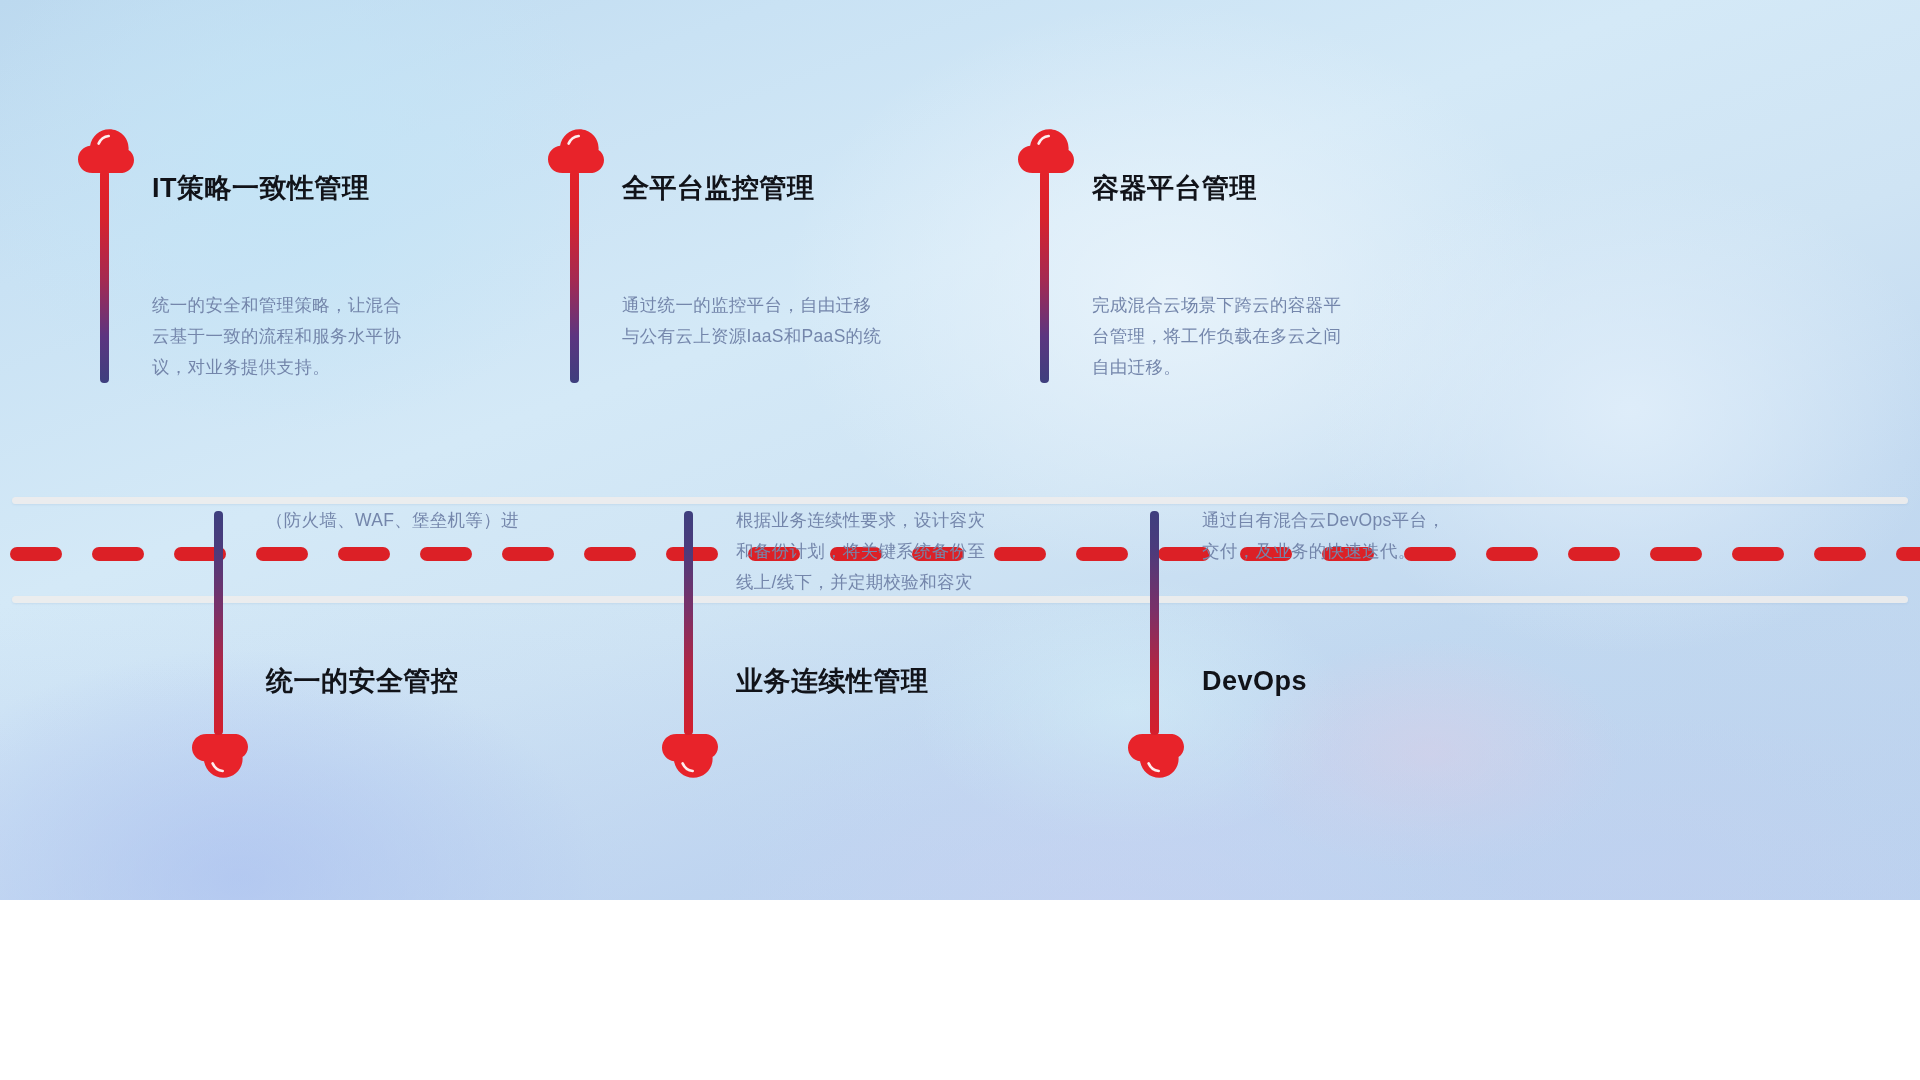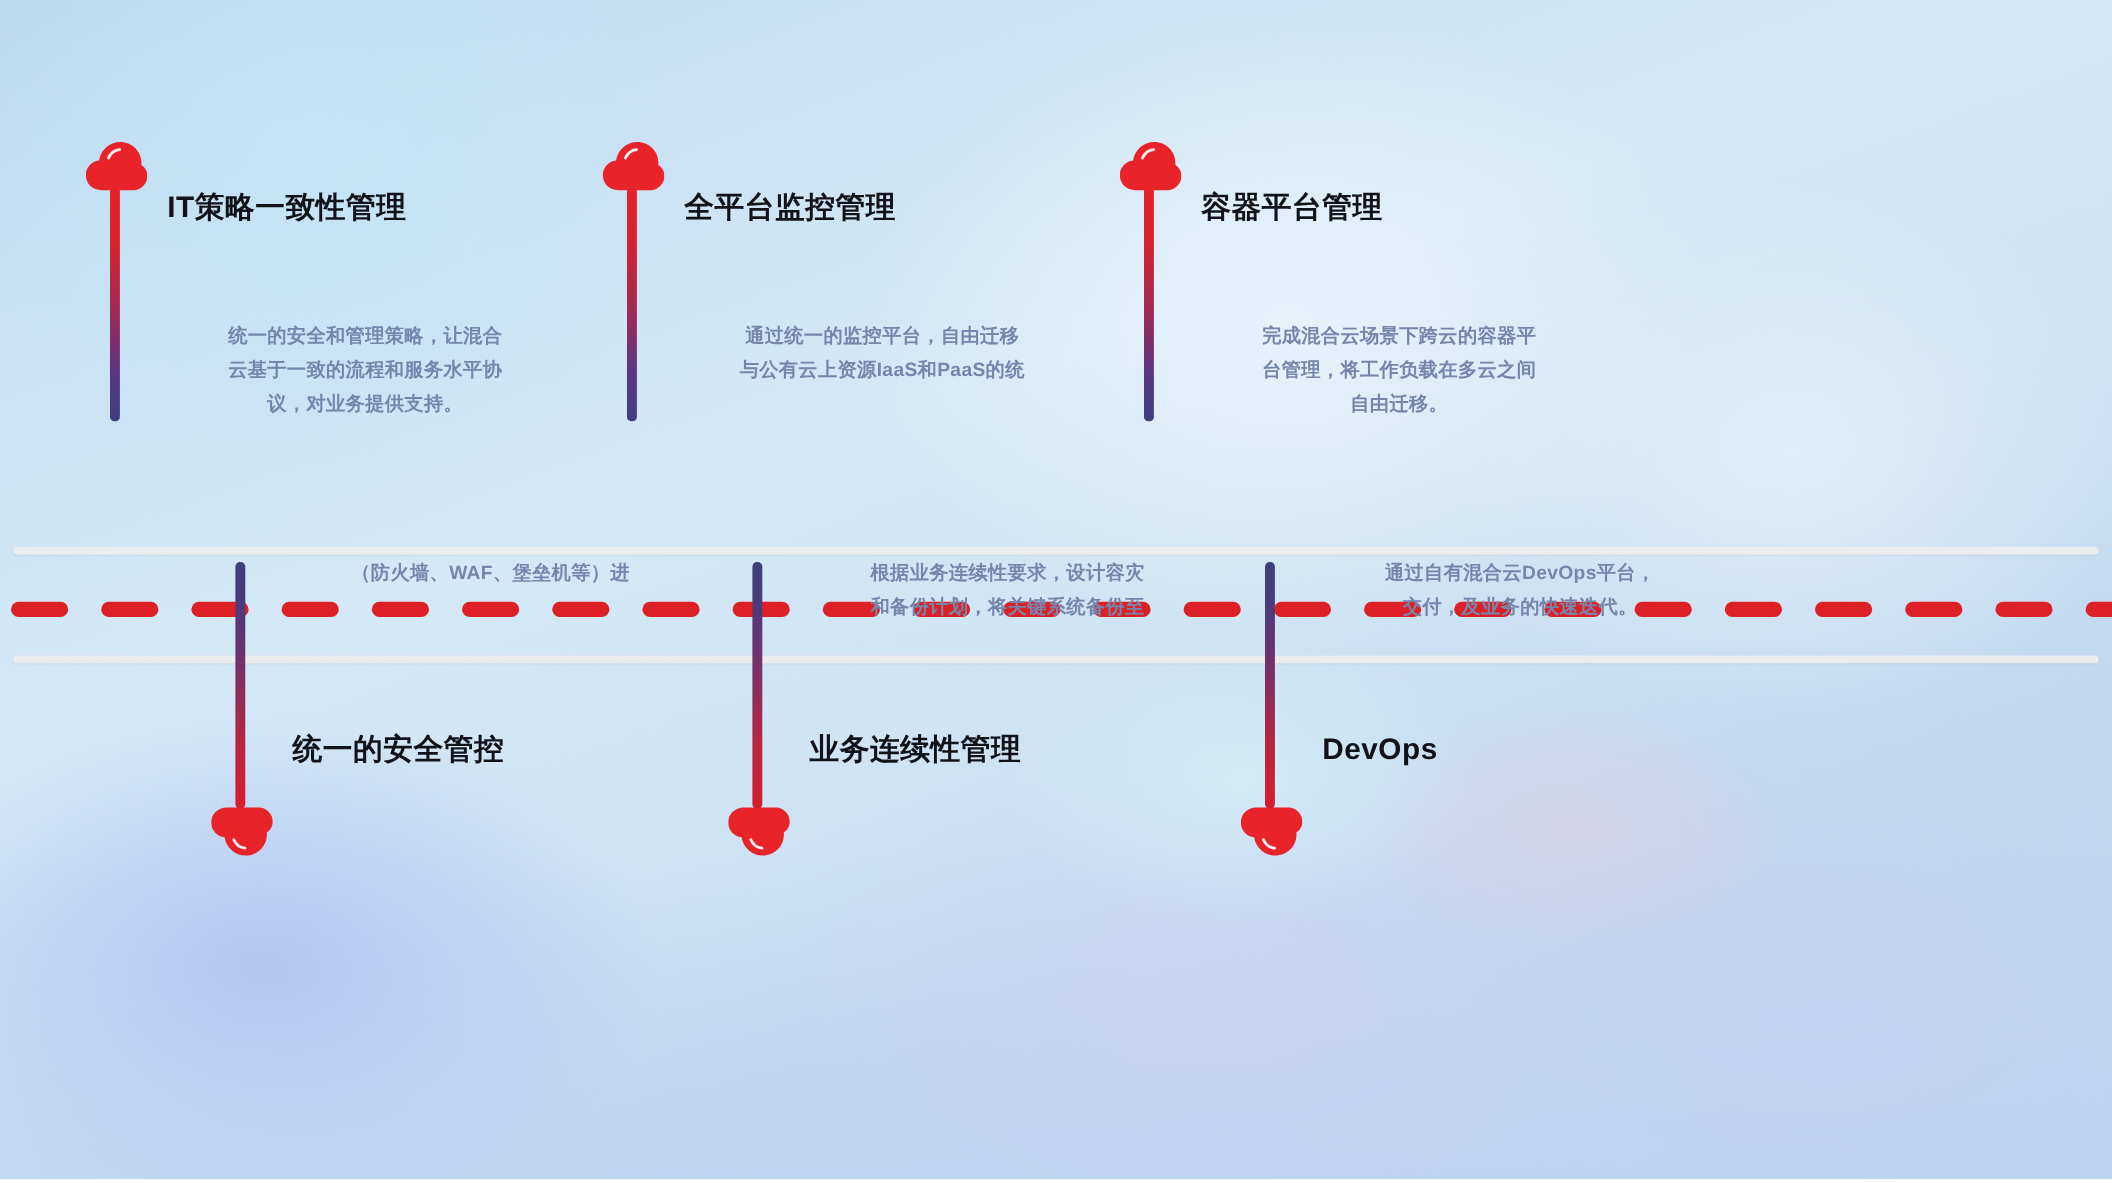--- a/index.html
+++ b/index.html
@@ -10,24 +10,23 @@
   body {
     width: 1920px;
     height: 1080px;
     overflow: hidden;
     font-family: "Liberation Sans", "DejaVu Sans", sans-serif;
   }
 
   #stage {
     position: relative;
     width: 1920px;
-    height: 1072px;
+    height: 900px;
     overflow: hidden;
     background: #cfe3f2;
-    text-align: center;
   }
 
   
   .bg-base {
     position: absolute;
     inset: 0;
     background: linear-gradient(160deg,
         #bcd9ef 0%,
         #c9e2f4 18%,
         #d4e9f7 38%,
@@ -210,21 +209,21 @@
     letter-spacing: 0.5px;
     line-height: 1.2;
   }
   .body {
     font-size: 17.5px;
     line-height: 1.78;
     color: #7486ab;
     letter-spacing: 0.3px;
     width: 360px;
   }
-  .body .ln { display: block; white-space: nowrap; font-weight: bold; }
+  .body .ln { display: block; white-space: nowrap; }
 
   
   .cloud-svg { display: block; width: 100%; height: 100%; }
   .cloud-flip { transform: scaleY(-1); }
 </style>
 </head>
 <body>
 
 <div id="stage">
 
@@ -335,20 +334,21 @@
           <svg class="cloud-svg cloud-flip" viewBox="0 0 56 46">
             <path d="M14.5 45 C5.6 45 0 38.6 0 31.2 C0 24.2 5.2 18.6 12.1 17.8 C13.6 8.3 21.6 1.2 31.3 1.2 C41.9 1.2 50.6 9.6 50.6 20.1 C50.6 20.8 50.6 21.5 50.5 22.1 C53.9 24.2 56 27.9 56 32.1 C56 38.7 50.9 44.3 44.3 45 Z" fill="#E8232A"></path>
             <path d="M20.6 15.6 C22.6 11.1 26.4 8.4 30.7 8.0" stroke="#FFFFFF" stroke-width="2.6" stroke-linecap="round" fill="none" opacity="0.92"></path>
           </svg>
         </div>
         <div class="stem"></div>
         <div class="title">业务连续性管理</div>
         <div class="body">
           <span class="ln">根据业务连续性要求，设计容灾</span>
           <span class="ln">和备份计划，将关键系统备份至</span>
+          <span class="ln">线上/线下，并定期校验和容灾</span>
         </div>
       </div>
       <div class="col col-bot" style="left: 1150px;">
         <div class="cloud-wrap">
           <svg class="cloud-svg cloud-flip" viewBox="0 0 56 46">
             <path d="M14.5 45 C5.6 45 0 38.6 0 31.2 C0 24.2 5.2 18.6 12.1 17.8 C13.6 8.3 21.6 1.2 31.3 1.2 C41.9 1.2 50.6 9.6 50.6 20.1 C50.6 20.8 50.6 21.5 50.5 22.1 C53.9 24.2 56 27.9 56 32.1 C56 38.7 50.9 44.3 44.3 45 Z" fill="#E8232A"></path>
             <path d="M20.6 15.6 C22.6 11.1 26.4 8.4 30.7 8.0" stroke="#FFFFFF" stroke-width="2.6" stroke-linecap="round" fill="none" opacity="0.92"></path>
           </svg>
         </div>
         <div class="stem"></div>

